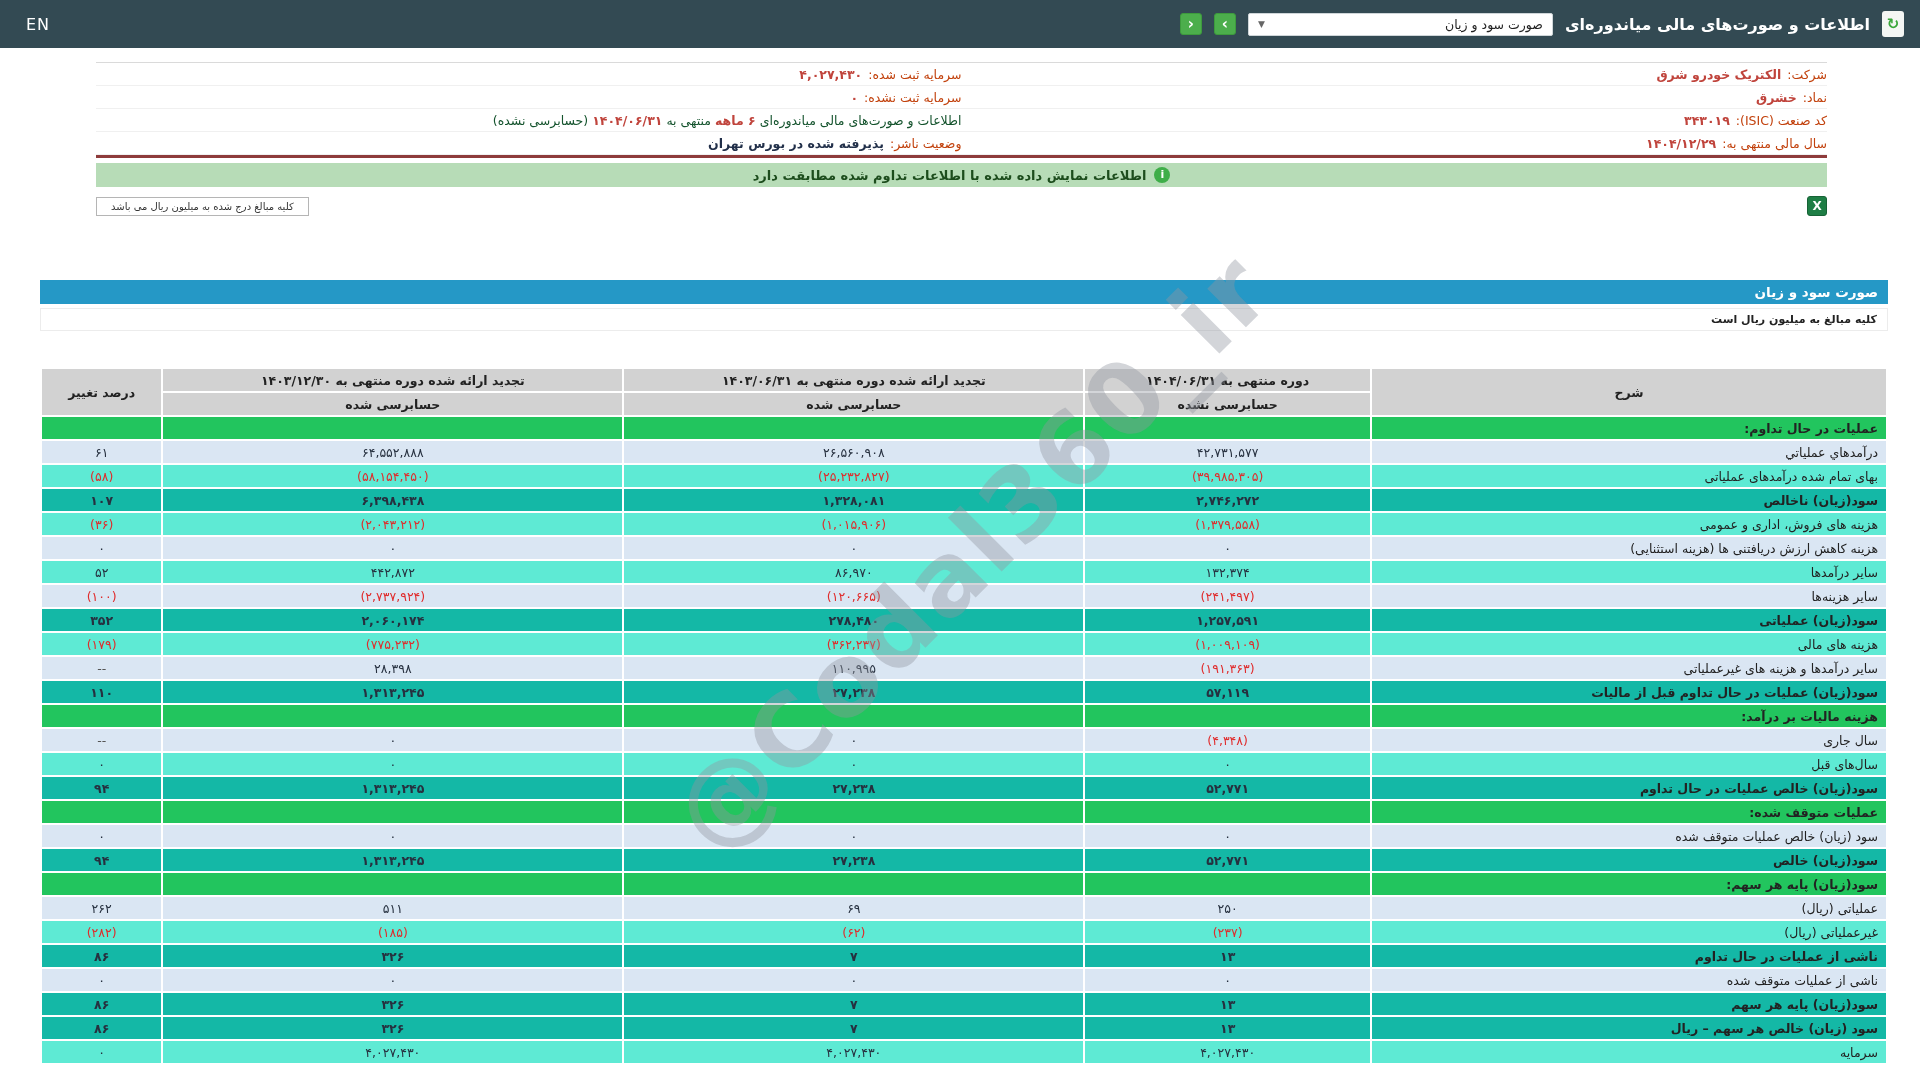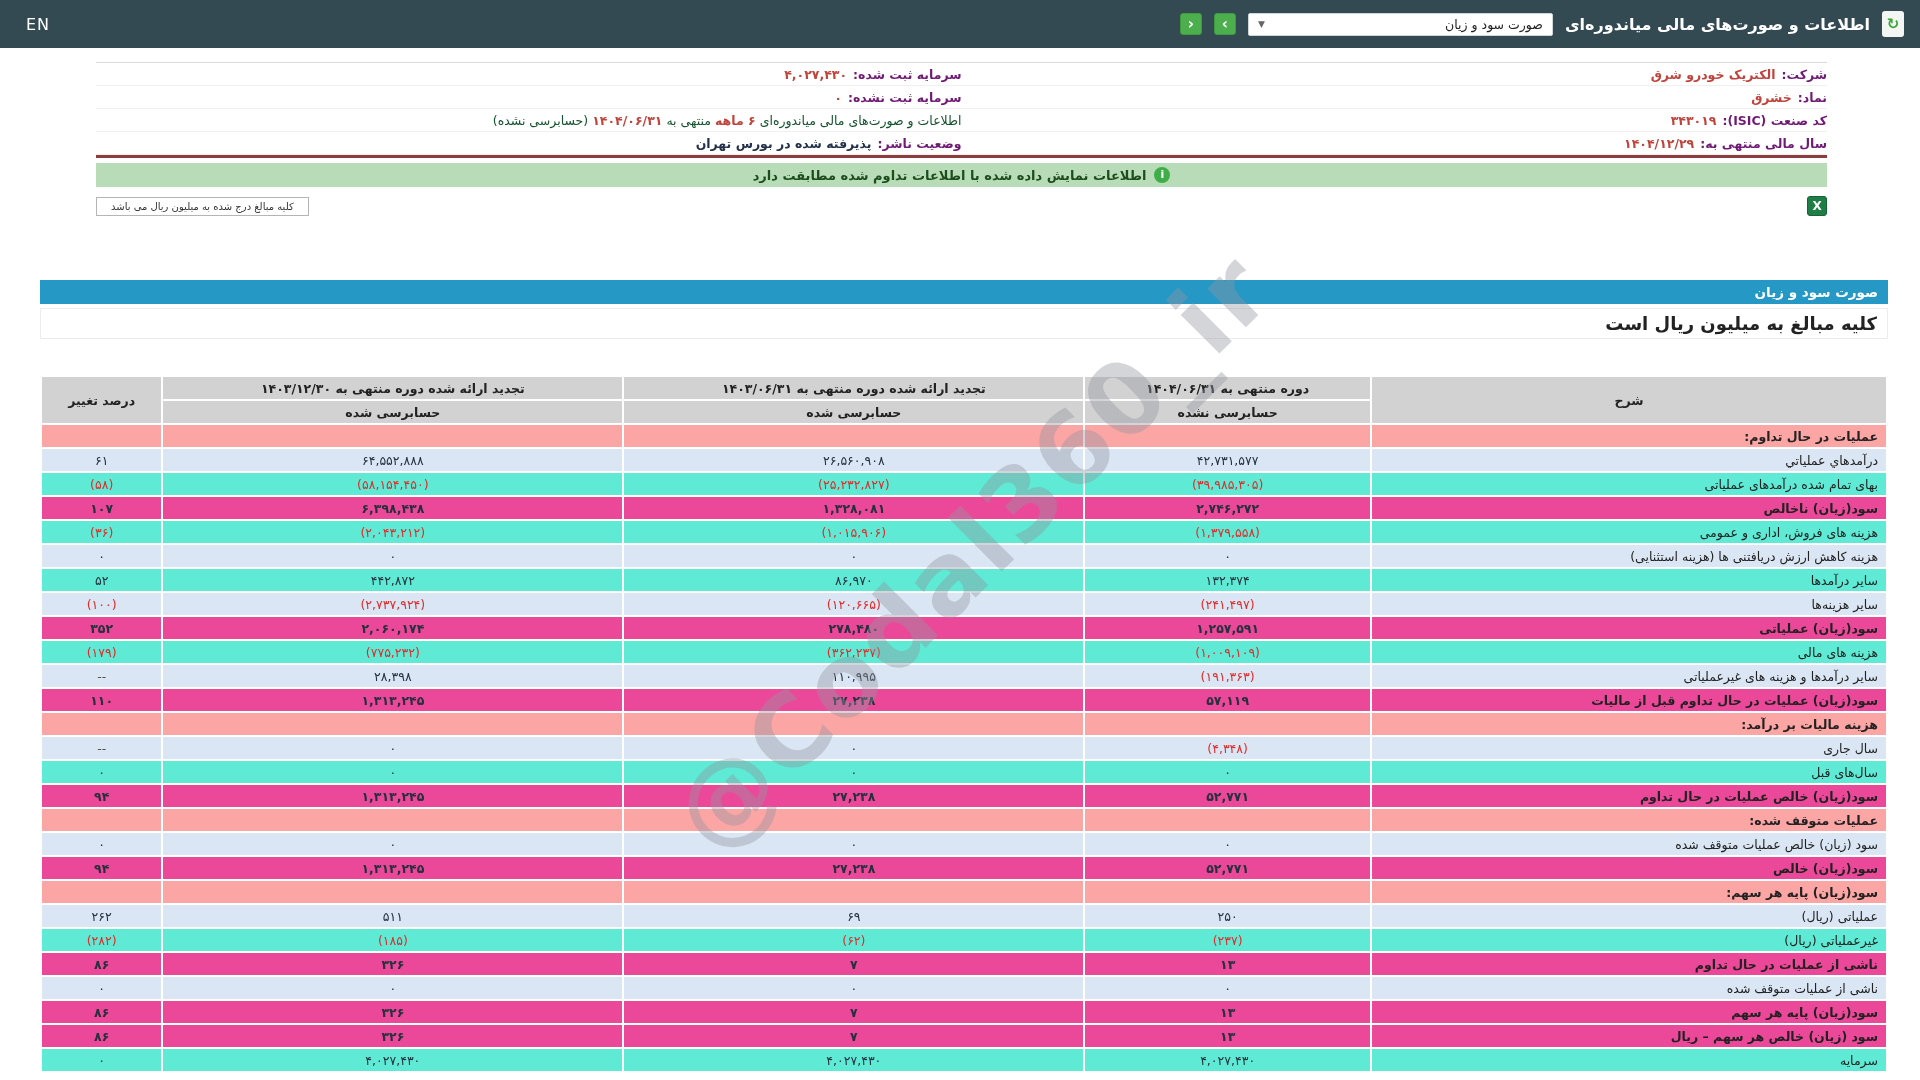--- a/index.html
+++ b/index.html
@@ -59,21 +59,21 @@
     border-bottom: 3px solid #8e3b3b;
   }
   .info-grid { display: grid; grid-template-columns: 1fr 1fr; }
   .info-cell {
     height: 23px;
     display: flex; align-items: center;
     font-size: 12.5px;
     border-bottom: 1px solid #f0f0f0;
     white-space: nowrap; overflow: hidden;
   }
-  .info-cell .lbl { font-weight: bold; color: #701a75; margin-left: 6px; }
+  .info-cell .lbl { font-weight: normal; color: #c2410c; margin-left: 6px; }
   .info-cell .val { color: #c0443c; font-weight: bold; }
   .info-cell .val-dark { color: #22304a; font-weight: bold; }
   .info-cell .txt { color: #14532d; }
   .info-cell .red { color: #c0443c; font-weight: bold; }
   .period-line span { margin-left: 4px; }
 
   
   .notice-bar {
     margin: 5px 93px 0 96px;
     height: 24px;
@@ -112,21 +112,21 @@
   .statement { margin: 64px 32px 0 40px; position: relative; }
   .blue-bar {
     background: #2598c6; color: #fff;
     font-weight: bold; font-size: 13.5px;
     padding: 4px 10px;
   }
   .unit-line {
     margin-top: 4px;
     border: 1px solid #ececec;
     padding: 4px 10px;
-    font-size: 18px; font-weight: bold; color: #222;
+    font-size: 11px; font-weight: bold; color: #222;
     background: #fff;
   }
 
   table.pl-table {
     width: 100%;
     border-collapse: separate;
     border-spacing: 2px;
     margin-top: 36px;
     table-layout: fixed;
   }
@@ -135,22 +135,22 @@
     padding: 0 8px;
     font-size: 12.5px;
     overflow: hidden; white-space: nowrap;
   }
   .pl-table thead th {
     background: #d2d2d2; color: #222;
     font-weight: bold; text-align: center;
   }
   .row-blue   td { background: #dae6f3; }
   .row-white  td { background: #5eead4; }
-  .row-yellow td { background: #ec4899; font-weight: bold; }
-  .row-section td { background: #fca5a5; font-weight: bold; }
+  .row-yellow td { background: #14b8a6; font-weight: bold; }
+  .row-section td { background: #22c55e; font-weight: bold; }
   .cell-label { text-align: right; color: #222; }
   .cell-num   { text-align: center; color: #26303f; }
   .cell-num.neg  { color: #e02b2b; }
   .cell-num.dash { color: #555; }
 
   .watermark {
     position: absolute;
     left: 535px; top: 214px;
     transform: rotate(-45deg);
     direction: ltr;

